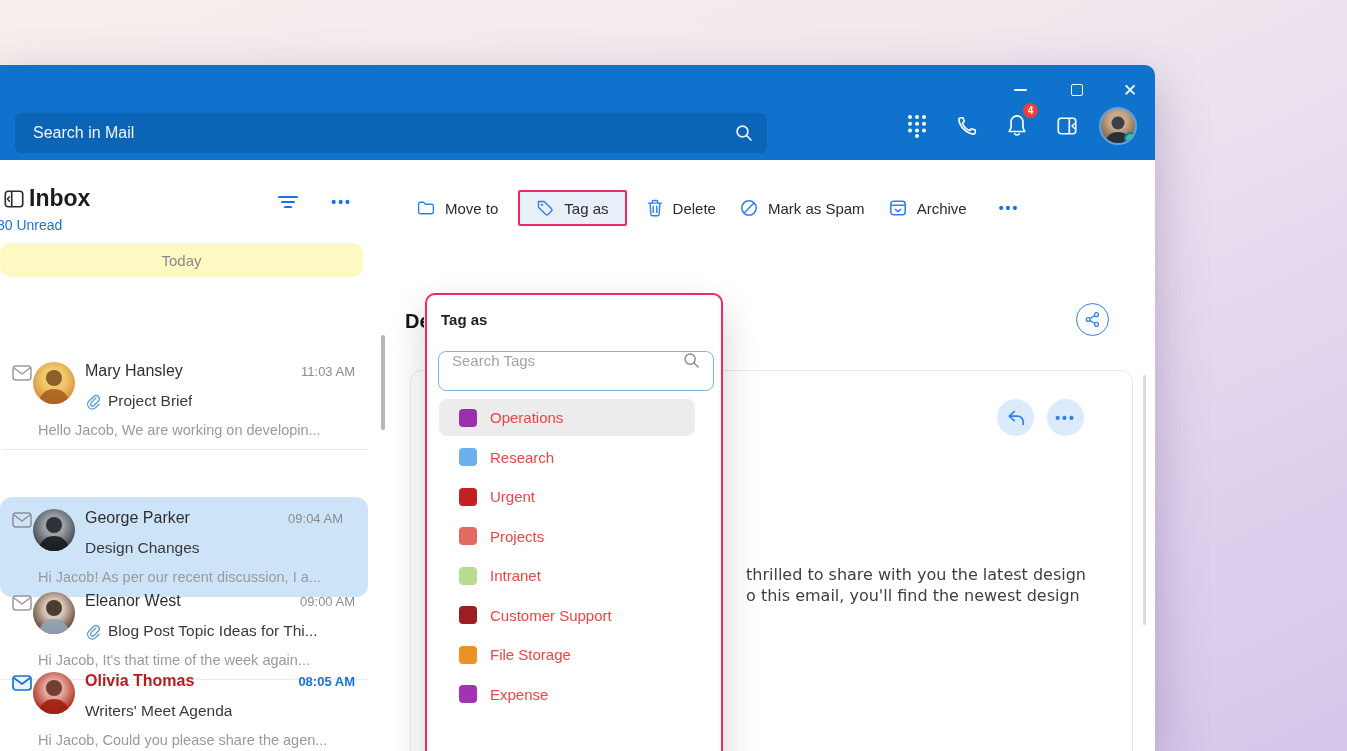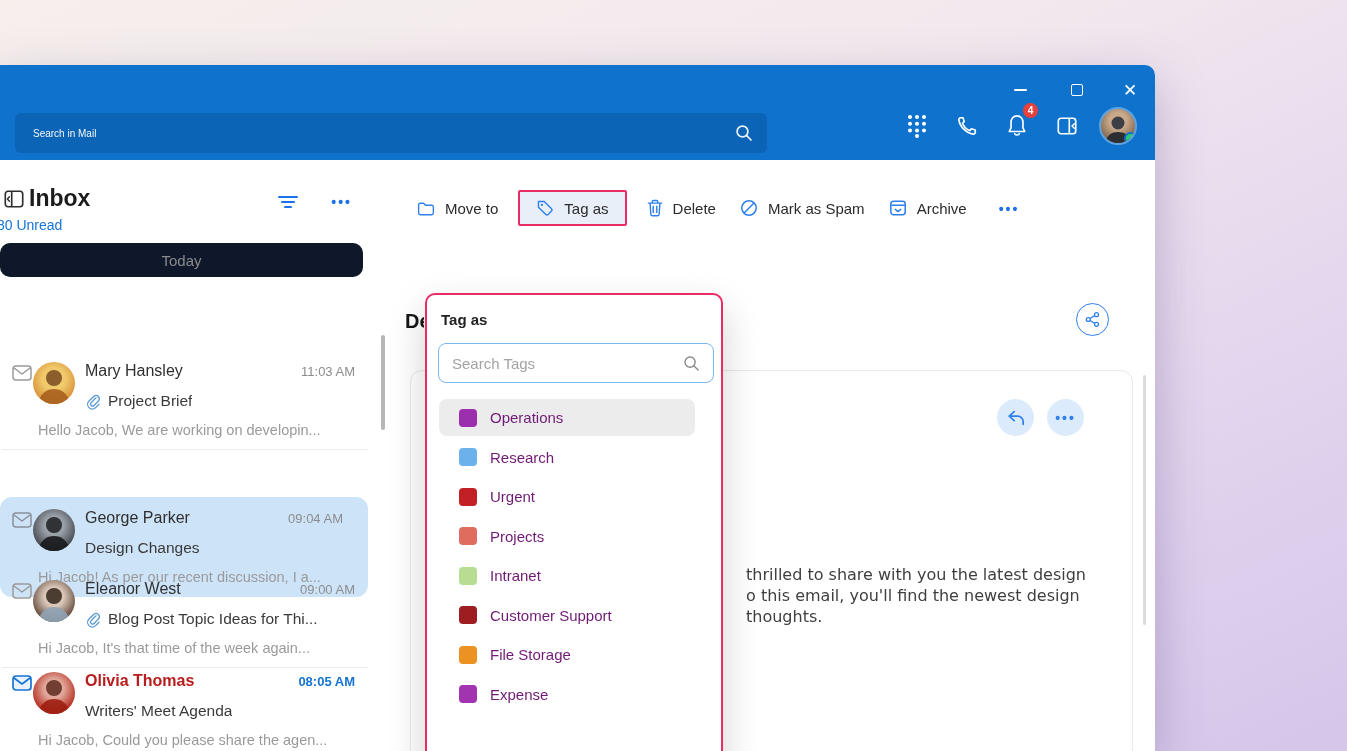--- a/index.html
+++ b/index.html
@@ -17,21 +17,21 @@
   .titlebar { position:absolute; left:0; top:0; width:100%; height:95px; background:#0f73cd; }
   .winctl { position:absolute; top:10px; display:flex; align-items:center; justify-content:center;
     width:40px; height:30px; cursor:default; }
   .minimize-bar { width:13px; height:2px; background:#fff; border-radius:1px; }
   .maximize-box { width:12px; height:12px; border:1.7px solid #fff; border-radius:2px; }
   .close-x { color:#fff; font-size:17px; line-height:1; }
 
   .searchbar { position:absolute; left:15px; top:48px; width:752px; height:40px;
     background:#0c64b6; border-radius:6px; display:flex; align-items:center;
     padding:0 14px 0 18px; }
-  .searchbar .ph { color:#f2f6fb; font-size:10px; flex:1; }
+  .searchbar .ph { color:#f2f6fb; font-size:16px; flex:1; }
 
   .tb-icons { position:absolute; right:18px; top:42px; display:flex; align-items:center; gap:14px; }
   .tb-icon { width:36px; height:36px; display:flex; align-items:center; justify-content:center;
     position:relative; }
   .badge { position:absolute; top:-6px; right:-4px; min-width:17px; height:17px; padding:0 4px;
     background:#e8413c; border-radius:9px; color:#fff; font-size:10px; font-weight:bold;
     display:flex; align-items:center; justify-content:center; border:1px solid #0f73cd; }
   .avatar-main { width:38px; height:38px; border-radius:50%; position:relative;
     background:radial-gradient(circle at 50% 35%, #c9a98a 0 30%, #8a6f55 70%, #6b543e 100%);
     border:2px solid #5ea3e0; overflow:hidden; }
@@ -39,21 +39,21 @@
     background:#2ecc71; border:2px solid #0f73cd; border-radius:50%; }
 
   
   .sidebar { position:absolute; left:0; top:95px; width:392px; bottom:0; background:#fff; }
   .sb-head { position:absolute; left:0; top:10px; width:100%; height:60px; }
   .sb-title { position:absolute; left:29px; top:15px; font-size:23px; font-weight:bold; color:#1c1c1c; }
   .sb-unread { position:absolute; left:-3px; top:47px; font-size:14px; color:#1674d4; }
   .sb-actions { position:absolute; right:40px; top:24px; display:flex; gap:32px; align-items:center; }
   .dots { color:#1a73e8; font-size:14px; letter-spacing:2px; font-weight:bold; }
 
-  .today-bar { position:absolute; left:0; top:83px; width:363px; height:34px; background:#0f172a;
+  .today-bar { position:absolute; left:0; top:83px; width:363px; height:34px; background:#fef9c3;
     border-radius:10px; display:flex; align-items:center; justify-content:center;
     color:#8a8a8a; font-size:15px; }
 
   .email-row { position:absolute; left:0; width:380px; height:100px; cursor:pointer; }
   .email-row .env { position:absolute; left:12px; top:15px; }
   .email-row .avatar { position:absolute; left:33px; top:12px; width:42px; height:42px;
     border-radius:50%; overflow:hidden; }
   .email-row .sender { position:absolute; left:85px; top:12px; font-size:16px; color:#2f2f2f;
     max-width:190px; white-space:nowrap; overflow:hidden; }
   .email-row .time { position:absolute; right:25px; top:14px; font-size:13px; color:#8c8c8c; }
@@ -67,21 +67,21 @@
   .email-row .divider { position:absolute; left:2px; bottom:0; width:366px; height:1px; background:#ebebeb; }
   .av-mary   { background:radial-gradient(circle at 50% 40%, #f0c96a 0 35%, #d98f3a 75%, #b06a28 100%); }
   .av-george { background:radial-gradient(circle at 50% 40%, #9aa0a8 0 30%, #4c4f55 70%, #2e3034 100%); }
   .av-eleanor{ background:radial-gradient(circle at 50% 40%, #d9c6b8 0 30%, #6e5546 70%, #463327 100%); }
   .av-olivia { background:radial-gradient(circle at 50% 40%, #e0a79a 0 30%, #b83527 70%, #8c2418 100%); }
   .sb-scroll { position:absolute; left:381px; top:175px; width:4px; height:95px;
     background:#b6b6b6; border-radius:2px; }
 
   
   .main { position:absolute; left:392px; top:95px; right:0; bottom:0; background:#fff; }
-  .toolbar { position:absolute; left:13px; top:30px; display:flex; align-items:flex-end; }
+  .toolbar { position:absolute; left:13px; top:30px; display:flex; align-items:center; }
   .tool-btn { display:flex; align-items:center; gap:10px; font-size:15px; color:#2b2b2b;
     padding:9px 12px; cursor:pointer; white-space:nowrap; }
   .tool-btn.highlight { background:#e9eff8; border:2.5px solid #ec2a63; border-radius:2px;
     padding:7px 16px; margin:0 8px; }
   .subject-clip { position:absolute; left:13px; top:150px; width:19px; overflow:hidden;
     font-size:20px; font-weight:bold; color:#161616; white-space:nowrap; height:26px; }
   .share-btn { position:absolute; right:46px; top:143px; width:33px; height:33px; border-radius:50%;
     border:1.6px solid #2f80ed; display:flex; align-items:center; justify-content:center; cursor:pointer; }
   .mail-card { position:absolute; left:18px; top:210px; width:723px; height:450px;
     border:1px solid #e9e9e9; border-radius:12px; background:#fff; }
@@ -90,30 +90,30 @@
   .body-text { position:absolute; left:335px; top:193px; font-size:16px; color:#3f3f3f;
     line-height:21px; font-family:"DejaVu Sans","Liberation Sans",sans-serif; }
   .main-scroll { position:absolute; right:9px; top:215px; width:3px; height:250px;
     background:#dcdcdc; border-radius:2px; }
 
   
   .tag-dd { position:absolute; left:425px; top:228px; width:298px; height:519px; background:#fff;
     border:2.5px solid #ec2a63; border-radius:10px; box-shadow:0 16px 38px rgba(0,0,0,.18);
     z-index:10; overflow:hidden; }
   .tag-dd-title { position:absolute; left:14px; top:16px; font-size:15px; font-weight:bold; color:#222; }
-  .tag-search { position:absolute; left:11px; top:48px; width:276px; height:40px;
-    border:1.5px solid #79b6f2; border-radius:8px; display:flex; align-items:center; padding:0 13px; }
+  .tag-search { position:absolute; left:11px; top:56px; width:276px; height:40px;
+    border:1.5px solid #79b6f2; border-radius:8px; display:flex; padding:0 13px; }
   .tag-search .ph { flex:1; color:#a3a3a3; font-size:15px; }
   .tag-list { position:absolute; left:0; top:103px; width:100%; bottom:0; overflow:hidden; }
   .tag-row { position:relative; height:39.5px; display:flex; align-items:center; padding-left:32px;
     gap:13px; cursor:pointer; }
   .tag-row.active::before { content:""; position:absolute; left:12px; top:1px; width:256px; height:37px;
     background:#ececec; border-radius:8px; z-index:0; }
   .tag-swatch { width:18px; height:18px; border-radius:4px; position:relative; z-index:1; flex:none; }
-  .tag-label { font-size:15px; color:#701a75; position:relative; z-index:1; }
+  .tag-label { font-size:15px; color:#ef4444; position:relative; z-index:1; }
 
   svg { display:block; }
 </style>
 </head>
 <body>
 
 <div class="window">
 
   <div class="titlebar">
     <div class="winctl" style="right:115px;">
@@ -236,21 +236,21 @@
           </svg>
       </div>
       <div class="sender">George Parker</div>
       <div class="time">09:04 AM</div>
       <div class="subjline">
           <span>Design Changes</span>
         </div>
       <div class="preview">Hi Jacob! As per our recent discussion, I a...</div>
     </div>
 
-    <div class="email-row" style="top:408px;padding-left:12px;">
+    <div class="email-row" style="top:420px;padding-left:12px;">
       <svg class="env" width="20" height="16" viewBox="0 0 20 16">
         <rect x="1" y="1" width="18" height="14" rx="3" fill="none" stroke="#9a9a9a" stroke-width="1.5"></rect>
         <path d="M2 3 L10 9 L18 3" fill="none" stroke="#9a9a9a" stroke-width="1.5" stroke-linejoin="round"></path>
       </svg>
       <div class="avatar av-eleanor">
         <svg width="42" height="42" viewBox="0 0 42 42">
             <circle cx="21" cy="16" r="8" fill="#33241a" opacity=".85"></circle>
             <path d="M5 42 C7 31 14 27 21 27 C28 27 35 31 37 42 Z" fill="#8fa3b5" opacity=".9"></path>
           </svg>
       </div>
@@ -346,21 +346,20 @@
         <svg width="20" height="18" viewBox="0 0 22 20">
           <path d="M9 3 L3.5 8 L9 13 M3.5 8 L13 8 a6 6 0 0 1 6 6 L19 17" fill="none" stroke="#2f80ed" stroke-width="1.9" stroke-linecap="round" stroke-linejoin="round"></path>
         </svg>
       </div>
       <div class="round-btn" style="right:48px;top:28px;">
         <span class="dots" style="color:#2f80ed;">•••</span>
       </div>
       <div class="body-text">
         <div>thrilled to share with you the latest design</div>
         <div>o this email, you'll find the newest design</div>
-        <div>thoughts.</div>
       </div>
     </div>
     <div class="main-scroll"></div>
   </div>
 
   <div class="tag-dd">
     <div class="tag-dd-title">Tag as</div>
     <div class="tag-search">
       <span class="ph">Search Tags</span>
       <svg width="17" height="17" viewBox="0 0 18 18">

